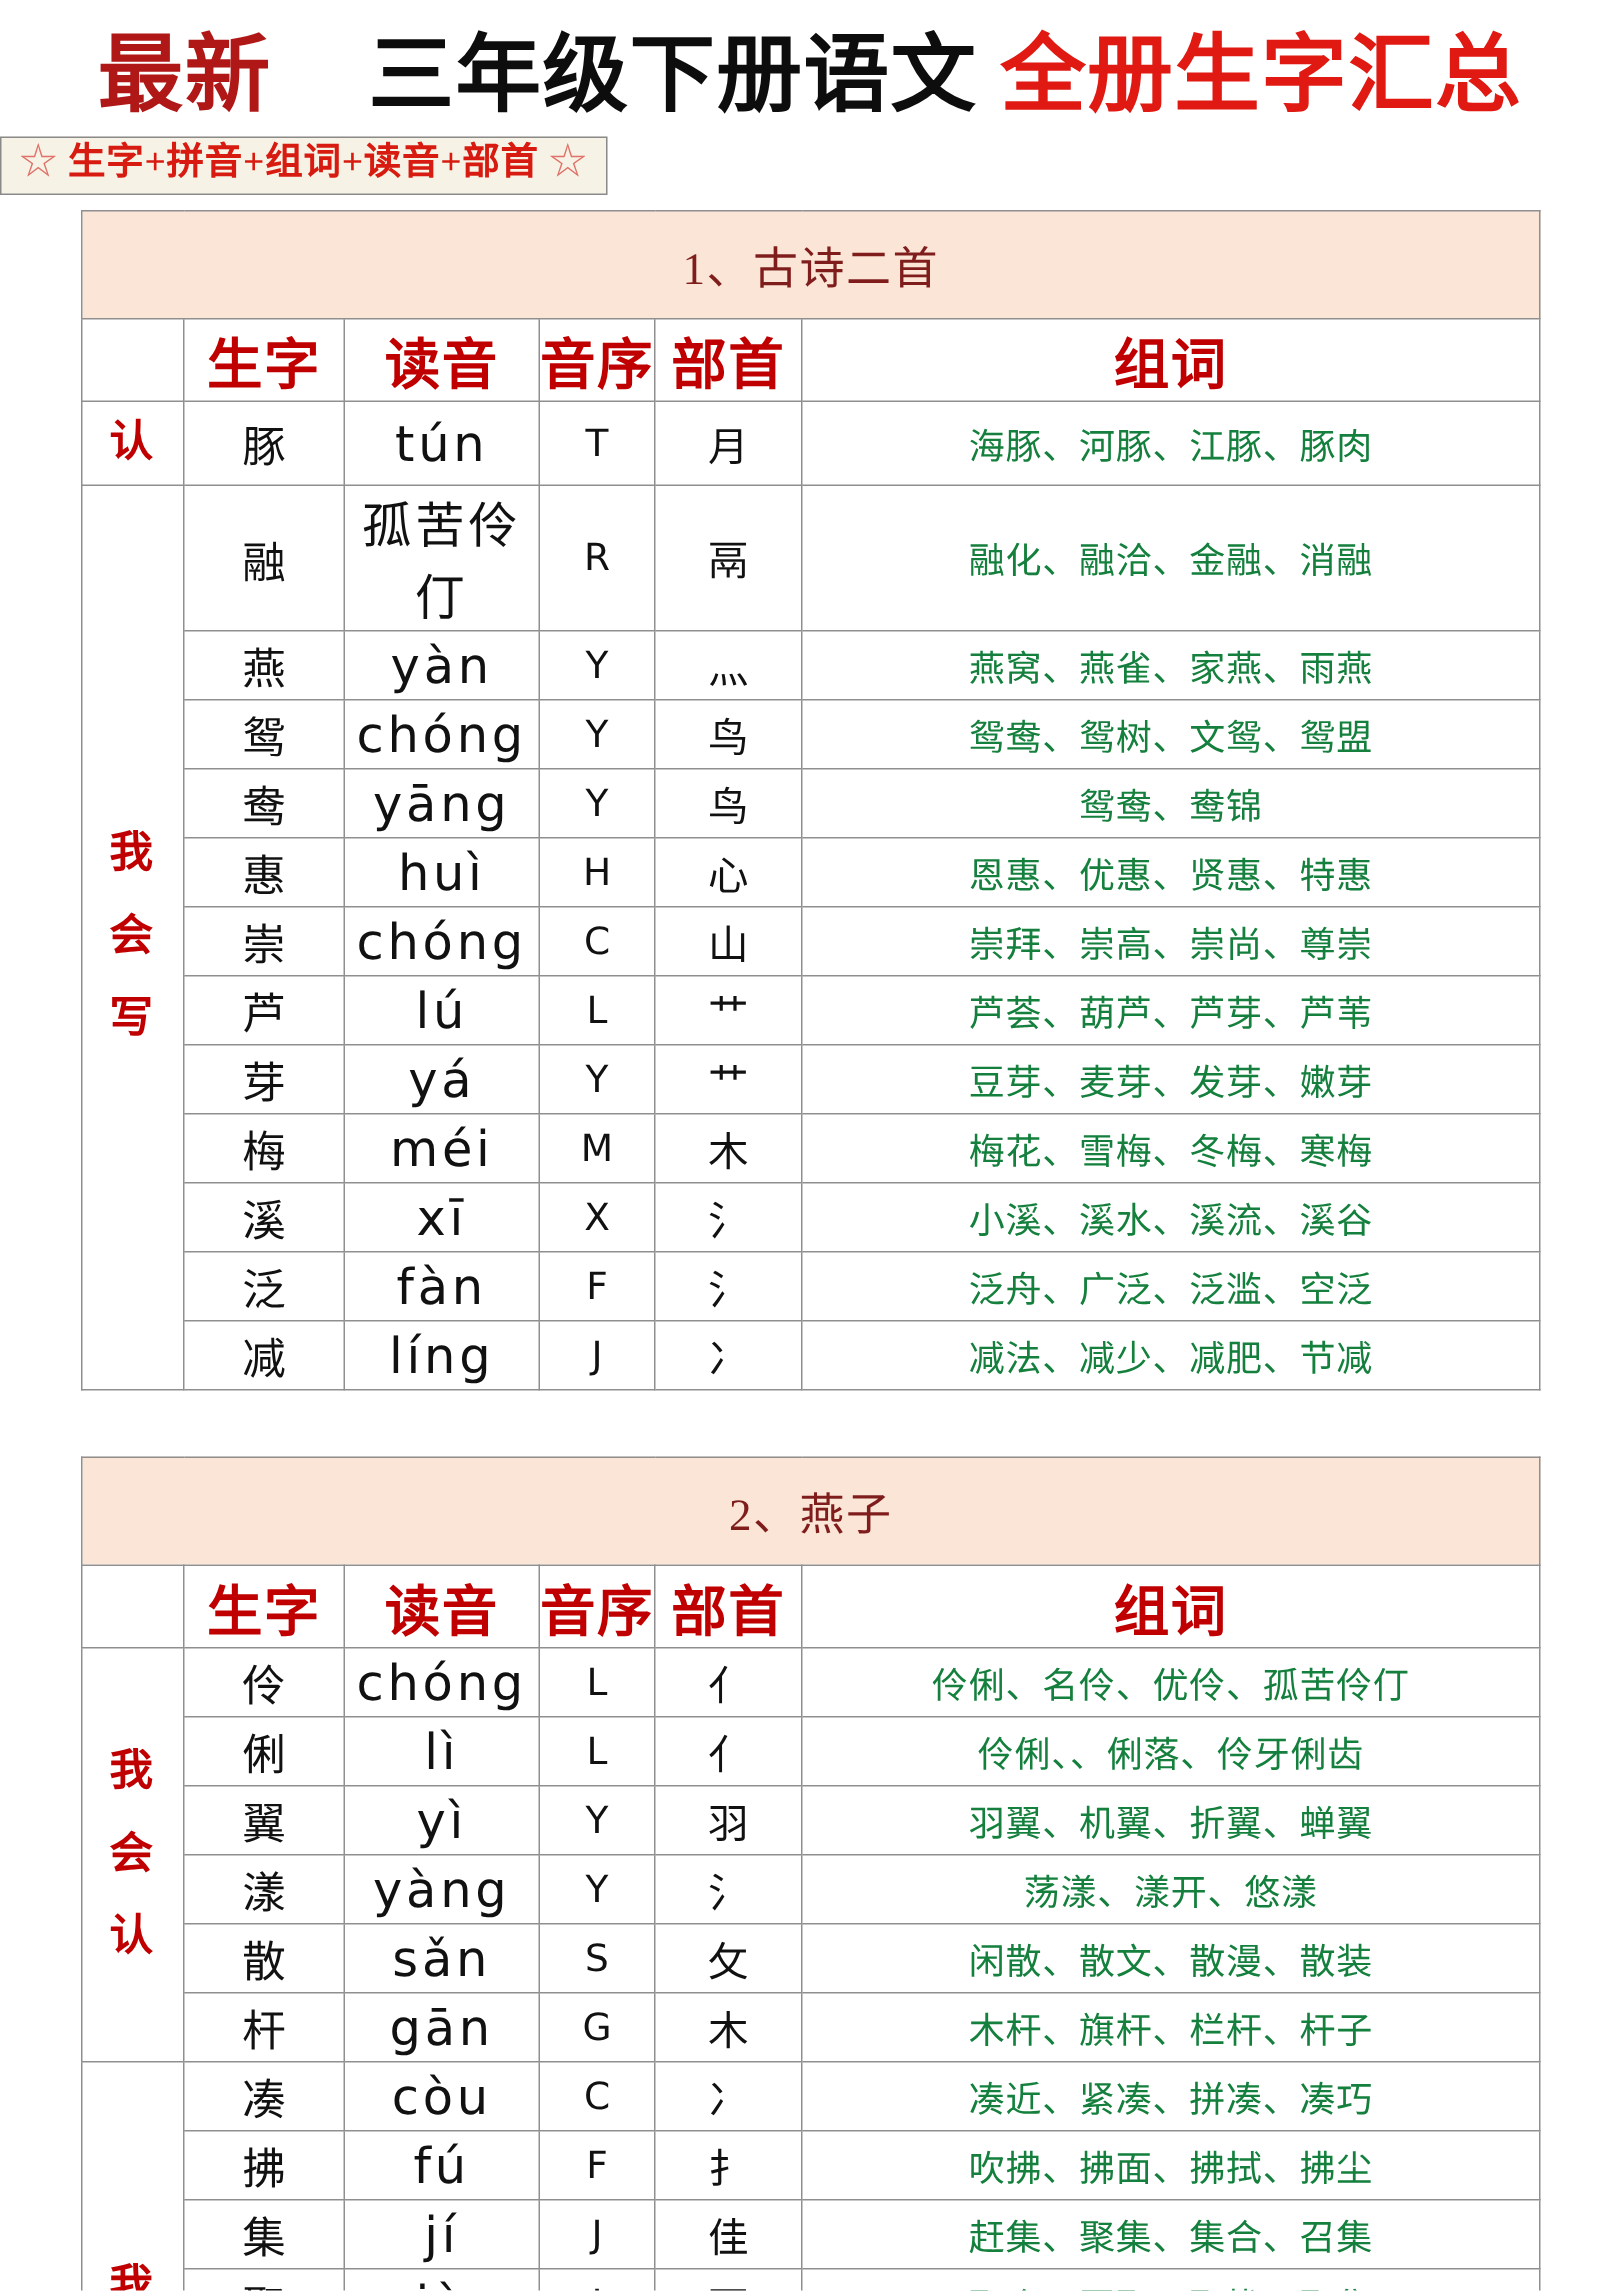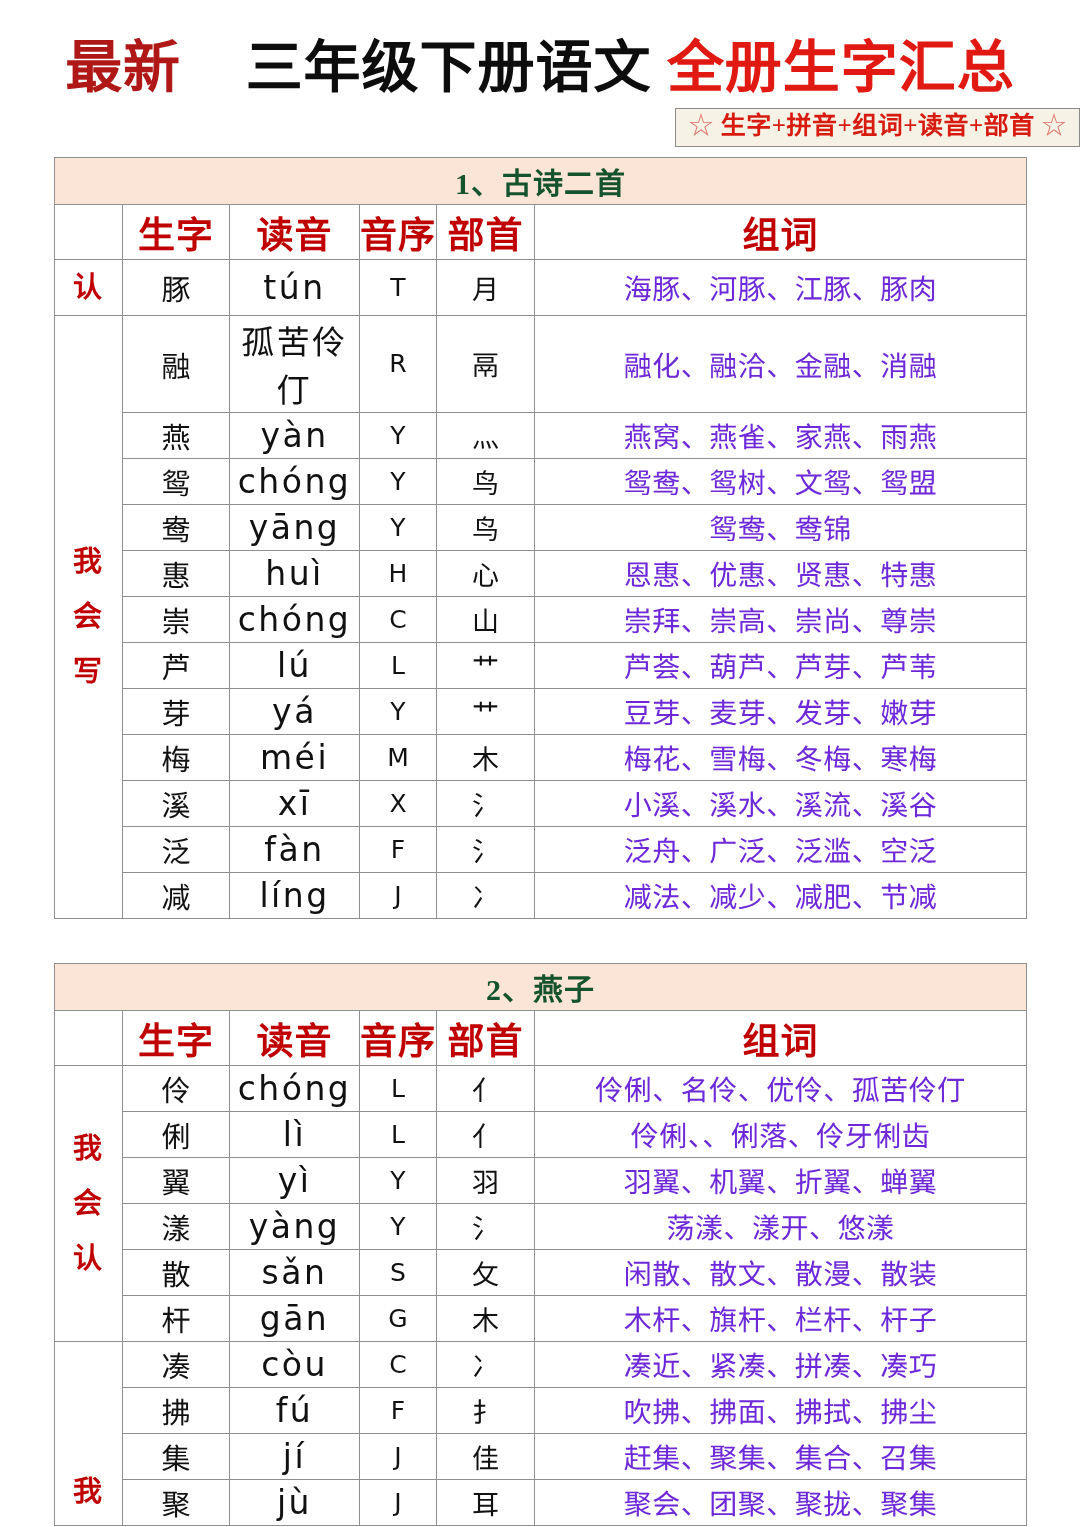--- a/index.html
+++ b/index.html
@@ -14,21 +14,21 @@
     height: 1527px;
     font-family: "Liberation Serif", "DejaVu Serif", serif;
     overflow: hidden;
     position: relative;
   }
 
   
   .title-wrap {
     width: 1080px;
     text-align: center;
-    padding-top: 38px;
+    padding-top: 21px;
   }
   .main-title {
     font-family: "Liberation Serif", "DejaVu Serif", serif;
     font-size: 57px;
     font-weight: bold;
     line-height: 1.05;
     white-space: nowrap;
     letter-spacing: 1px;
   }
   .t-seg-1 { color: #b01818; }
@@ -64,24 +64,24 @@
   }
   table.voc td, table.voc th {
     border: 1px solid #8f8f8f;
     padding: 0;
     text-align: center;
     vertical-align: middle;
     background: #ffffff;
   }
   .sec-head {
     background: #fbe5d6 !important;
-    color: #14532d;
+    color: #7f1d1d;
     font-size: 30px;
-    font-weight: bold;
-    height: 47px;
+    font-weight: normal;
+    height: 72px;
     letter-spacing: 1px;
     border: 1px solid #8f8f8f;
   }
   .col-head {
     color: #c00000;
     font-size: 37px;
     font-weight: bold;
     height: 44px;
     letter-spacing: 1px;
   }
@@ -112,22 +112,22 @@
   .cell-yx {
     font-family: "DejaVu Sans", "Liberation Sans", sans-serif;
     font-size: 25px;
     color: #111111;
   }
   .cell-bs {
     font-size: 27px;
     color: #111111;
   }
   .cell-zc {
-    font-size: 28px;
-    color: #6d28d9;
+    font-size: 24px;
+    color: #15803d;
     letter-spacing: 0.5px;
   }
 
   
   col.c-mark { width: 68px; }
   col.c-zi   { width: 107px; }
   col.c-py   { width: 130px; }
   col.c-yx   { width: 77px; }
   col.c-bs   { width: 98px; }
   col.c-zc   { width: 492px; }
@@ -138,21 +138,21 @@
 <body>
 
 <div class="title-wrap">
   <div class="main-title">
     <span class="t-seg-1">最新</span>
     <span class="t-gap"></span>
     <span class="t-seg-2">三年级下册语文</span>
     <span class="t-seg-3">全册生字汇总</span>
   </div>
 
-  <div style="text-align:right;">
+  <div style="text-align:left;">
     <div class="subtitle-box">
       <span class="subtitle-star">☆</span>
       <span>生字+拼音+组词+读音+部首</span>
       <span class="subtitle-star">☆</span>
     </div>
   </div>
 </div>
 
 <div class="sheet" style="margin-top:10px;">
 

